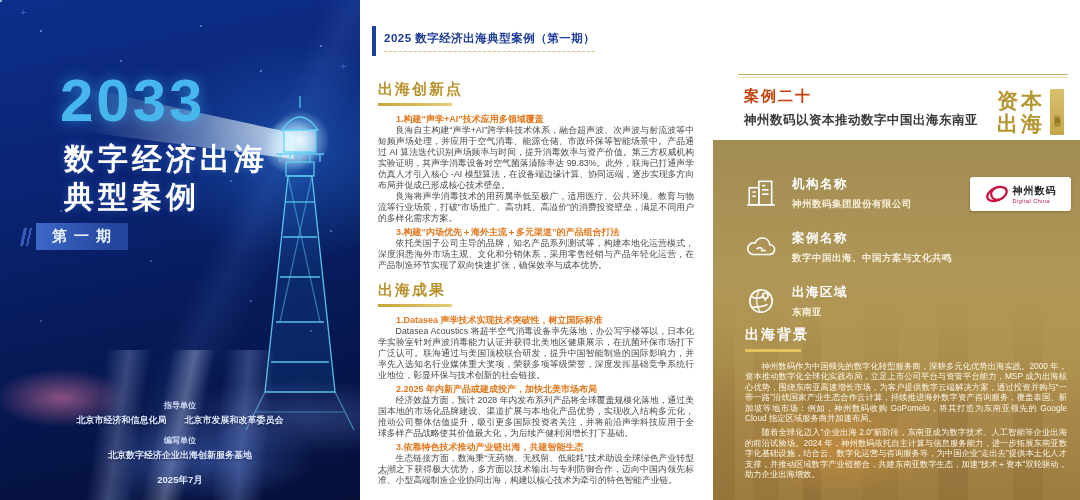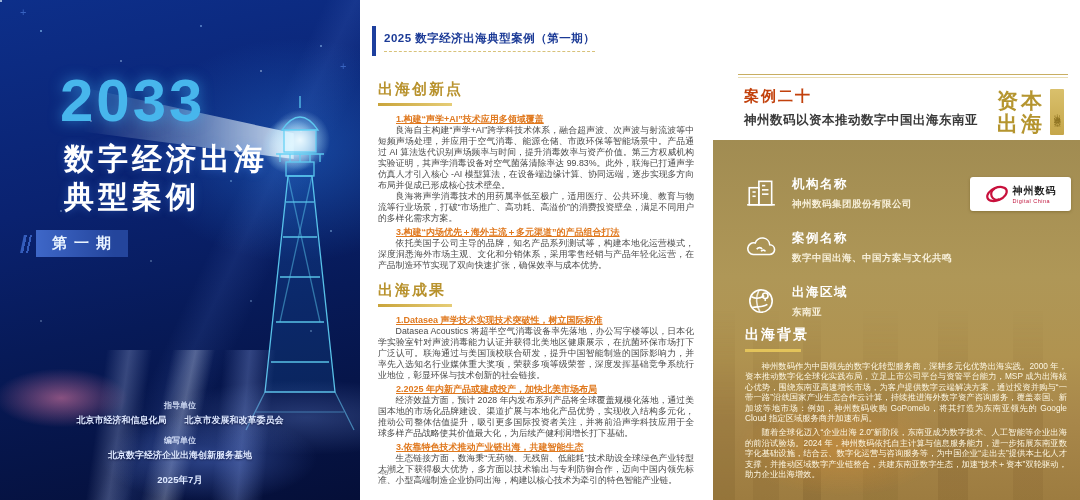--- a/index.html
+++ b/index.html
@@ -23,21 +23,21 @@
   .beam{position:absolute;left:82px;top:80px;width:212px;height:92px;
     background:linear-gradient(to right, rgba(200,230,255,0), rgba(225,243,255,.38) 55%, rgba(245,252,255,.80));
     clip-path:polygon(0 8%, 100% 58%, 100% 86%, 0 56%);filter:blur(1.2px);}
   .beam-glow{position:absolute;left:262px;top:118px;width:56px;height:56px;border-radius:50%;
     background:radial-gradient(circle, rgba(255,255,255,.85), rgba(180,230,255,.25) 55%, transparent 70%);}
   .lighthouse{position:absolute;left:240px;top:92px;}
   .cover-year{position:absolute;left:60px;top:66px;font-size:60px;font-weight:800;color:#47b6ec;
     letter-spacing:3px;text-shadow:0 0 14px rgba(70,190,255,.55);}
   .cover-title{position:absolute;left:64px;top:140px;font-size:30px;font-weight:800;color:#ffffff;
     line-height:38px;letter-spacing:4px;text-shadow:0 0 8px rgba(80,150,255,.4);}
-  .issue-badge{position:absolute;left:22px;top:230px;display:flex;align-items:center;}
+  .issue-badge{position:absolute;left:22px;top:223px;display:flex;align-items:center;}
   .issue-ticks{width:10px;height:18px;margin-right:4px;
     background:linear-gradient(90deg,#3f6cd0 0 3px,transparent 3px 6px,#3f6cd0 6px 8px,transparent 8px);opacity:.8;transform:skewX(-12deg);}
   .issue-box{background:linear-gradient(90deg,#3e67c8,#24459c 85%);color:#eaf4ff;font-size:15px;font-weight:700;
     letter-spacing:7px;padding:4px 10px 4px 16px;}
   .streaks{position:absolute;left:0;bottom:0;width:360px;height:150px;
     background:
       radial-gradient(ellipse 95px 42px at 17% 32%, rgba(242,128,168,.55), transparent 70%),
       radial-gradient(ellipse 150px 62px at 58% 72%, rgba(110,150,255,.38), transparent 72%),
       radial-gradient(ellipse 200px 50px at 85% 45%, rgba(140,175,255,.25), transparent 75%),
       linear-gradient(98deg, transparent 28%, rgba(200,214,255,.25) 34%, transparent 40%),
@@ -50,21 +50,21 @@
 
   
   .page-mid{position:absolute;left:360px;top:0;width:345px;height:500px;background:#ffffff;}
   .mid-header{position:absolute;left:12px;top:26px;display:flex;align-items:center;}
   .mid-header .bar{width:4px;height:30px;background:#1d3f9e;margin-right:8px;}
   .mid-header .txt{font-size:11.5px;font-weight:700;color:#1b3a96;letter-spacing:.5px;
     border-bottom:1px dashed #d8c27a;padding-bottom:5px;}
   .mid-body{position:absolute;left:18px;right:11px;top:70px;}
   .section-heading{font-size:15px;font-weight:800;color:#b8922d;letter-spacing:2px;margin-top:10px;}
   .section-underline{width:74px;height:3px;background:linear-gradient(90deg,#c9a43b,#e6cd77);margin:4px 0 7px;}
-  .block-sub{font-size:9px;line-height:12px;font-weight:700;color:#e0791f;text-indent:2em;margin-top:2px;text-decoration:underline;}
+  .block-sub{font-size:9px;line-height:12px;font-weight:700;color:#e0791f;text-indent:2em;margin-top:2px;}
   .block-body{font-size:8.8px;line-height:11px;color:#4a4a4a;text-align:justify;text-indent:2em;}
   .pageno{position:absolute;left:17px;top:468px;font-size:8px;color:#999;}
 
   
   .page-right{position:absolute;left:705px;top:0;width:375px;height:500px;background:#ffffff;}
   .case-head{position:absolute;left:33px;right:12px;top:66px;padding:8px 0 10px;}
   .hairline{height:1px;background:#c8ae62;}
   .hairline.lite{background:#e9ddb4;margin-top:2px;}
   .case-head-row{display:flex;justify-content:space-between;align-items:flex-start;padding:9px 4px 8px 6px;}
   .case-no{font-size:15px;font-weight:800;color:#c2410c;letter-spacing:2px;}

